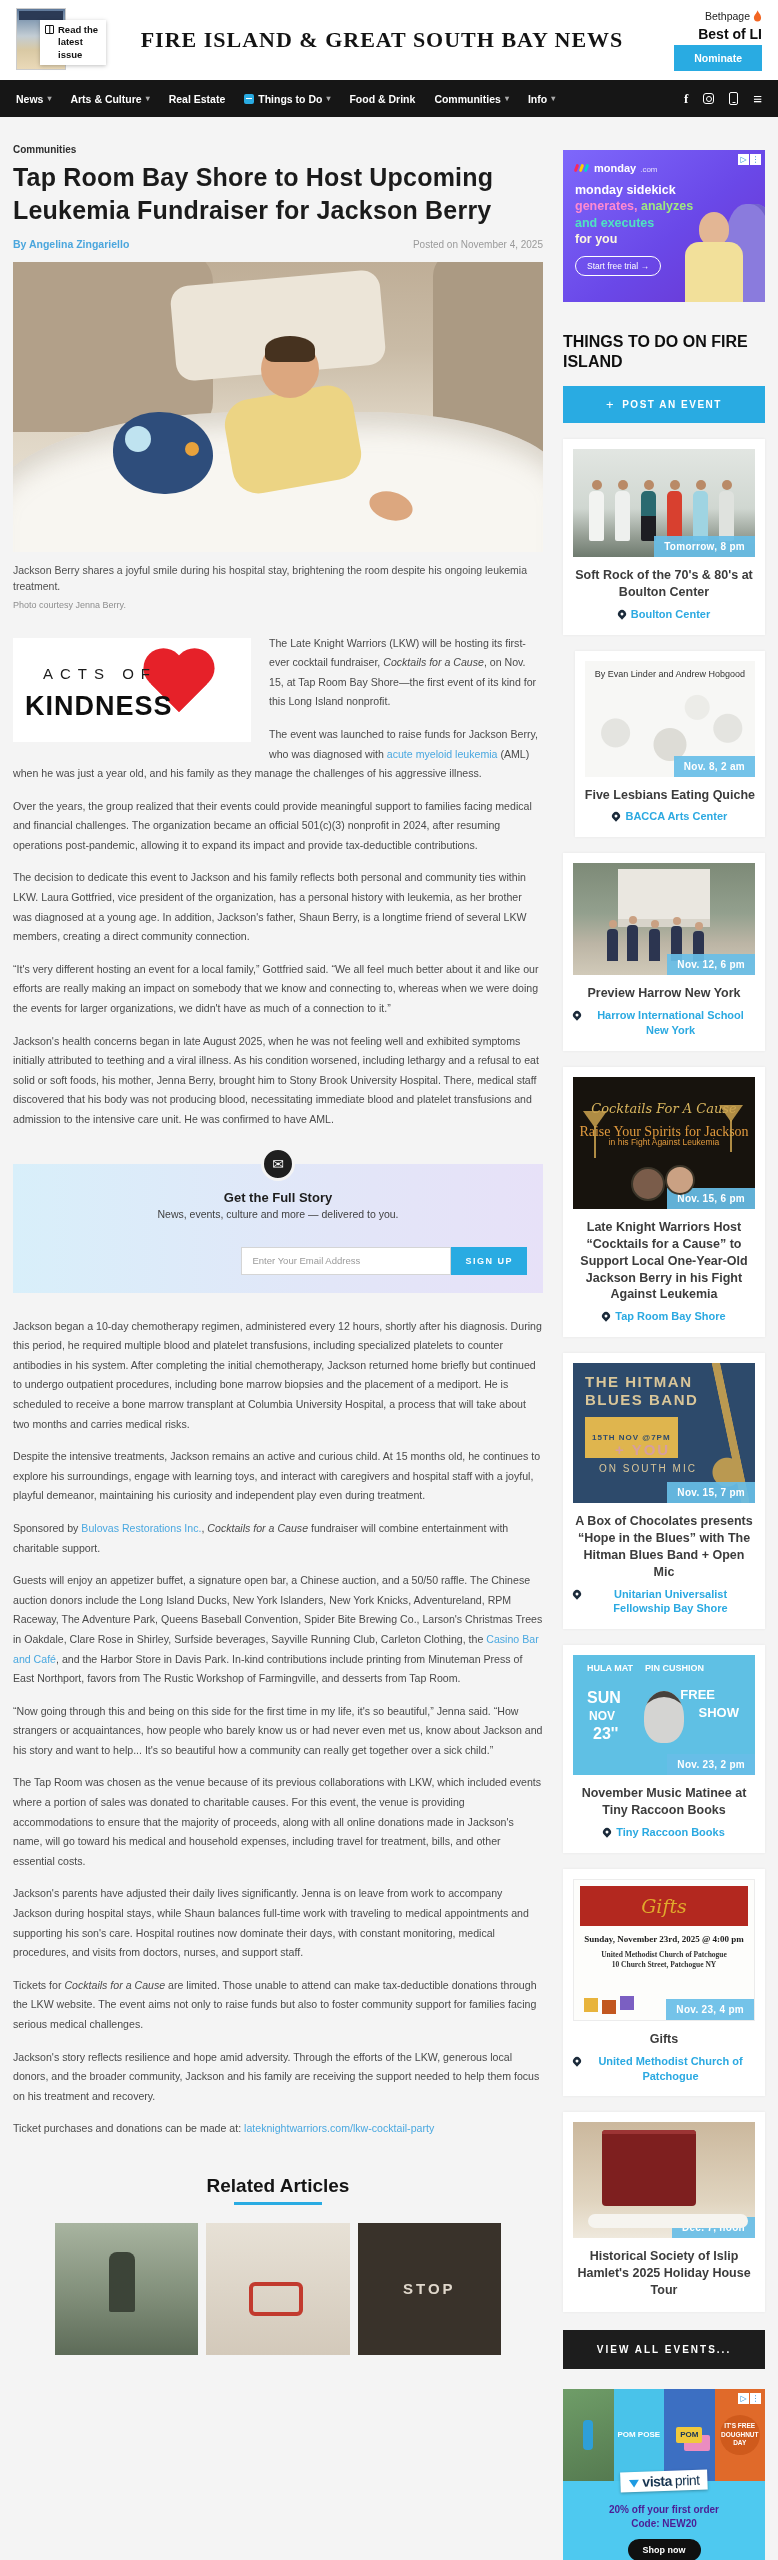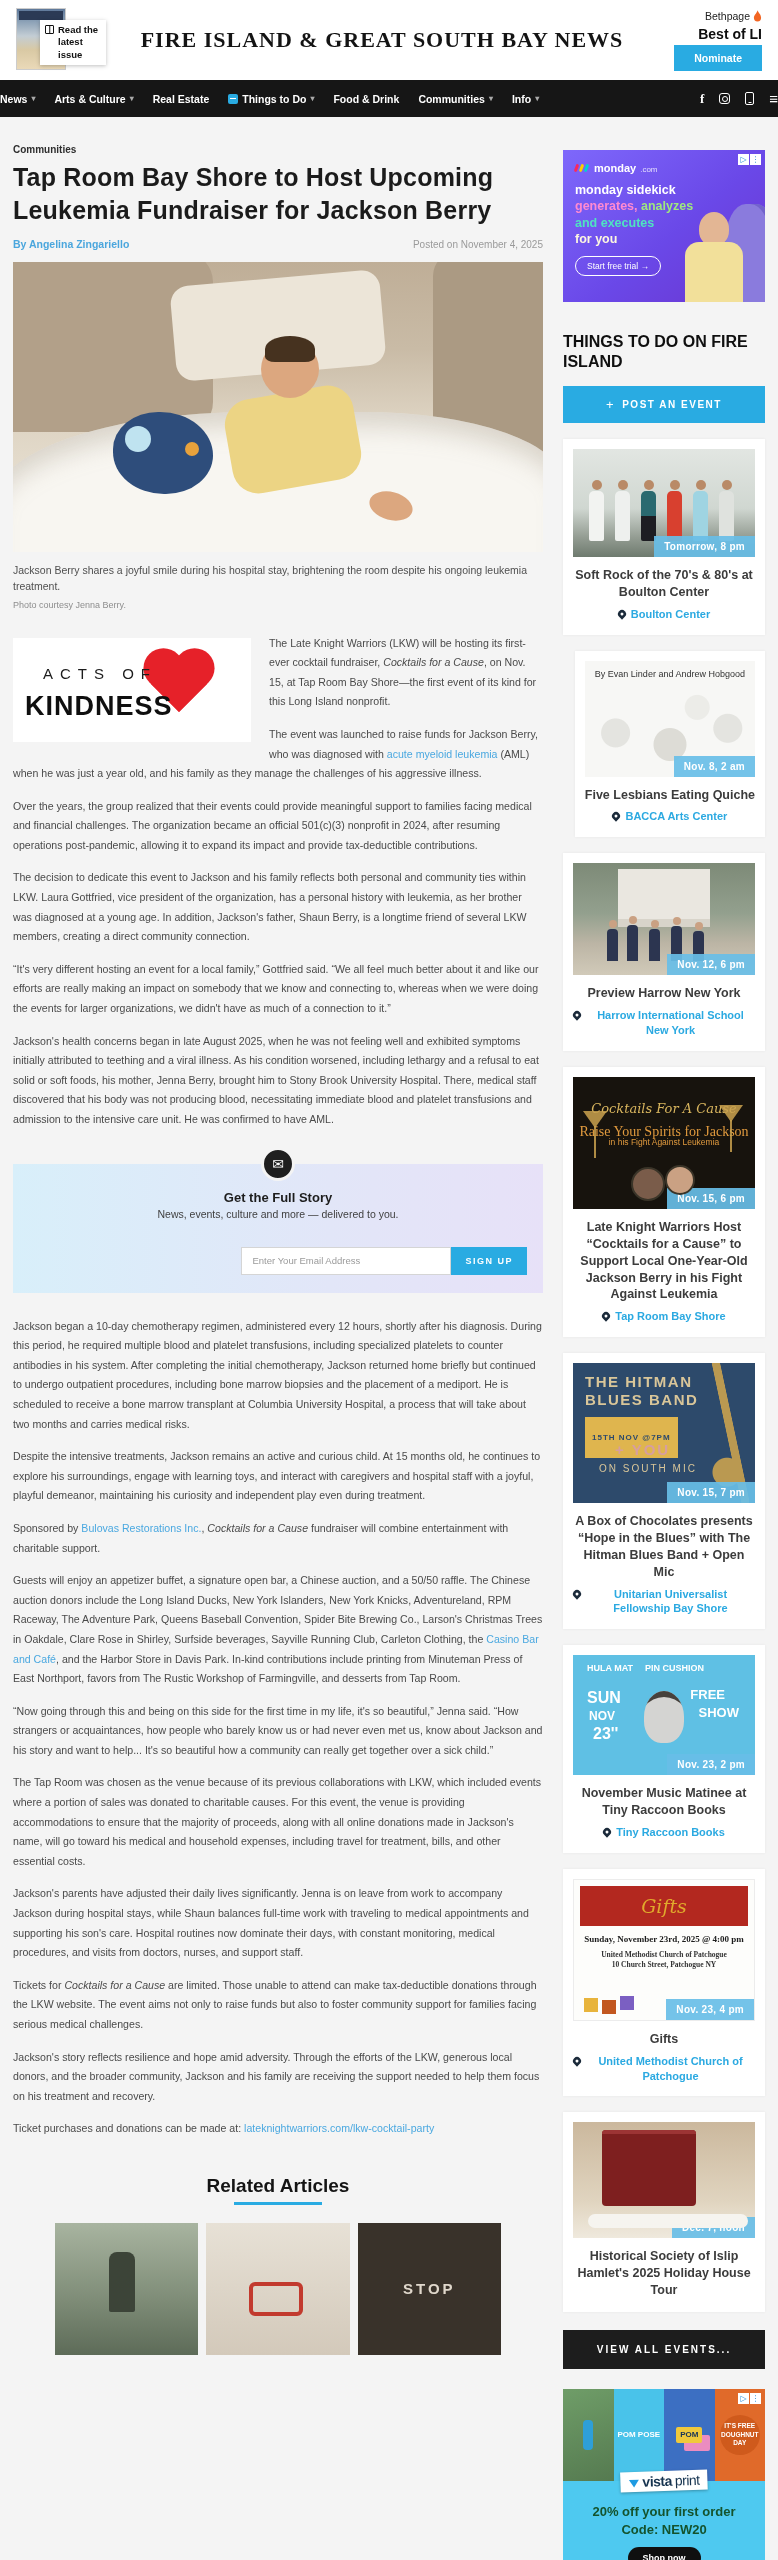--- a/index.html
+++ b/index.html
@@ -16,21 +16,21 @@
   .mag-label { position:absolute; left:24px; top:12px; background:#fff; padding:4px 5px; font-size:9.5px; font-weight:700; color:#111; width:66px; line-height:1.3; box-shadow:0 1px 4px rgba(0,0,0,.25); display:flex; gap:4px; }
   .book-icon { width:9px; height:9px; border:1.5px solid #111; border-radius:1px; position:relative; flex-shrink:0; margin-top:1px; }
   .book-icon::after { content:""; position:absolute; left:50%; top:0; bottom:0; width:1.5px; background:#111; transform:translateX(-50%); }
   .masthead { flex:1; text-align:center; font-family:"Liberation Serif", serif; font-weight:600; font-size:22px; letter-spacing:1px; color:#141414; white-space:nowrap; }
   .bestof { display:flex; flex-direction:column; align-items:flex-end; gap:3px; width:110px; flex-shrink:0; }
   .bethpage-row { font-size:10.5px; color:#222; display:flex; align-items:center; gap:3px; }
   .bestof-title { font-weight:800; font-size:14px; color:#0d0d0d; }
   .nominate { background:#29abe2; color:#fff; border:none; font-size:10.5px; font-weight:700; padding:7px 20px; cursor:pointer; font-family:inherit; }
 
   
-  nav { height:37px; background:#161616; display:flex; align-items:center; padding:0 0; }
+  nav { height:37px; background:#161616; display:flex; align-items:center; padding:0 16px; }
   #nav-items { display:flex; gap:19px; flex:1; align-items:center; }
   .nav-item { color:#fff; font-size:10.5px; font-weight:700; display:flex; align-items:center; gap:4px; cursor:pointer; white-space:nowrap; }
   .caret { color:#aaa; font-size:8px; }
   .cal-icon { width:10px; height:10px; background:#29abe2; border-radius:2px; display:inline-block; position:relative; }
   .cal-icon::after { content:""; position:absolute; left:2px; right:2px; top:4px; height:1.5px; background:#fff; }
   .nav-icons { display:flex; align-items:center; gap:15px; }
   .fb-icon { color:#fff; font-family:"Liberation Serif",serif; font-weight:700; font-size:13px; }
   .ig-icon { width:11px; height:11px; border:1.5px solid #fff; border-radius:3px; position:relative; display:inline-block; }
   .ig-icon::after { content:""; position:absolute; inset:1.5px; border:1.2px solid #fff; border-radius:50%; }
   .ph-icon { width:9px; height:13px; border:1.5px solid #fff; border-radius:2px; position:relative; display:inline-block; }
@@ -163,21 +163,21 @@
   .art-blues .l1 { top:28px; left:12px; color:#d9c699; font-weight:700; font-size:15px; letter-spacing:1.5px; }
   .art-blues .l2 { top:54px; left:12px; background:#dfb54e; color:#2d4a6b; font-weight:700; font-size:8px; letter-spacing:1px; padding:16px 7px; }
   .art-blues .l3 { top:78px; left:42px; color:#d79f9f; font-weight:700; font-size:15px; letter-spacing:2px; }
   .art-blues .l4 { top:100px; left:26px; color:#d9c699; font-size:10px; letter-spacing:2px; }
   .art-blues .deco { position:absolute; right:6px; top:0; bottom:0; width:40px; background:radial-gradient(circle at 45% 78%, #caa24f 0 14px, transparent 15px), linear-gradient(78deg, transparent 46%, #caa24f 47% 58%, transparent 59%); opacity:.9; }
 
   .art-raccoon { height:120px; background:#5fc0e4; color:#fff; }
   .art-raccoon .l0 { top:34px; left:14px; font-size:16px; font-weight:800; }
   .art-raccoon .l1 { top:54px; left:16px; font-size:12px; font-weight:800; }
   .art-raccoon .l2 { top:70px; left:20px; font-size:16px; font-weight:800; }
-  .art-raccoon .l3 { top:32px; right:30px; left:auto; font-size:13px; font-weight:800; }
+  .art-raccoon .l3 { top:32px; right:40px; left:auto; font-size:13px; font-weight:800; }
   .art-raccoon .l4 { top:50px; right:16px; left:auto; font-size:13px; font-weight:800; }
   .art-raccoon .l5 { top:8px; left:14px; font-size:9px; font-weight:800; }
   .art-raccoon .l6 { top:8px; left:72px; font-size:9px; font-weight:800; }
   .art-raccoon .deco { position:absolute; left:50%; top:36px; transform:translateX(-50%); width:40px; height:52px; background:#d4d4d2; border-radius:50% 50% 42% 42%; box-shadow:inset 0 14px 0 -8px #46413c; }
 
   .art-gifts { height:142px; background:#fdfdfb; border:1px solid #ececec; }
   .art-gifts .l0 { top:6px; left:6px; right:6px; background:#b3281f; height:40px; font-family:"DejaVu Serif",serif; font-style:italic; font-size:19px; color:#e0a92c; display:flex; align-items:center; justify-content:center; white-space:nowrap; }
   .art-gifts .l1 { top:54px; left:0; width:100%; text-align:center; font-family:"Liberation Serif",serif; font-weight:700; font-size:9px; color:#1d1d1d; }
   .art-gifts .l2 { top:70px; left:0; width:100%; text-align:center; font-family:"Liberation Serif",serif; font-size:7.5px; font-weight:700; color:#333; }
   .art-gifts .l3 { top:80px; left:0; width:100%; text-align:center; font-family:"Liberation Serif",serif; font-size:7.5px; font-weight:700; color:#333; }
@@ -201,21 +201,21 @@
   .tile-text { font-weight:800; font-size:8px; text-align:center; line-height:1.3; padding:2px; }
   .vp1-t0 { background:linear-gradient(160deg,#6f9d68,#557a50); } .vp1-t0::after { content:""; width:10px; height:30px; background:#2e9fd8; border-radius:4px; position:absolute; }
   .vp1-t1 { background:#49c3ea; } .vp1-t1 .tile-text { color:#fff; }
   .vp1-t2 { background:#3c6fc2; } .vp1-t2 .tile-text { color:#173258; background:#f0c93c; padding:3px 4px; border-radius:2px; box-shadow:8px 8px 0 #eb8cc0; }
   .vp1-t3 { background:#e06a2a; } .vp1-t3 .tile-text { color:#fff; background:#cf5a1c; border-radius:50%; width:40px; height:40px; display:flex; align-items:center; justify-content:center; font-size:6.5px; }
   .vp-logo { position:absolute; left:50%; transform:translateX(-50%) rotate(-2deg); top:82px; background:#fff; padding:2px 8px; display:flex; align-items:center; gap:3px; z-index:4; box-shadow:0 1px 3px rgba(0,0,0,.3); white-space:nowrap; }
   .vp-logo b { font-size:14px; color:#16334f; letter-spacing:-.5px; }
   .vp-logo span { font-size:14px; color:#16334f; font-weight:400; letter-spacing:-.5px; }
   .vp-body { text-align:center; padding:22px 10px 14px; }
   .vp1 .vp-body { background:#4ec9f0; }
-  .vp-headline { color:#14532d; font-weight:800; font-size:13px; line-height:1.35; }
+  .vp-headline { color:#4c1d95; font-weight:800; font-size:10px; line-height:1.35; }
   .vp-btn { display:inline-block; margin-top:9px; border-radius:14px; padding:6px 15px; font-size:9px; font-weight:700; cursor:pointer; border:none; font-family:inherit; }
   .vp-btn-dark { background:#101010; color:#fff; }
 </style>
 </head>
 <body>
 
 <div class="page">
 
   <header>
     <div class="mag">

